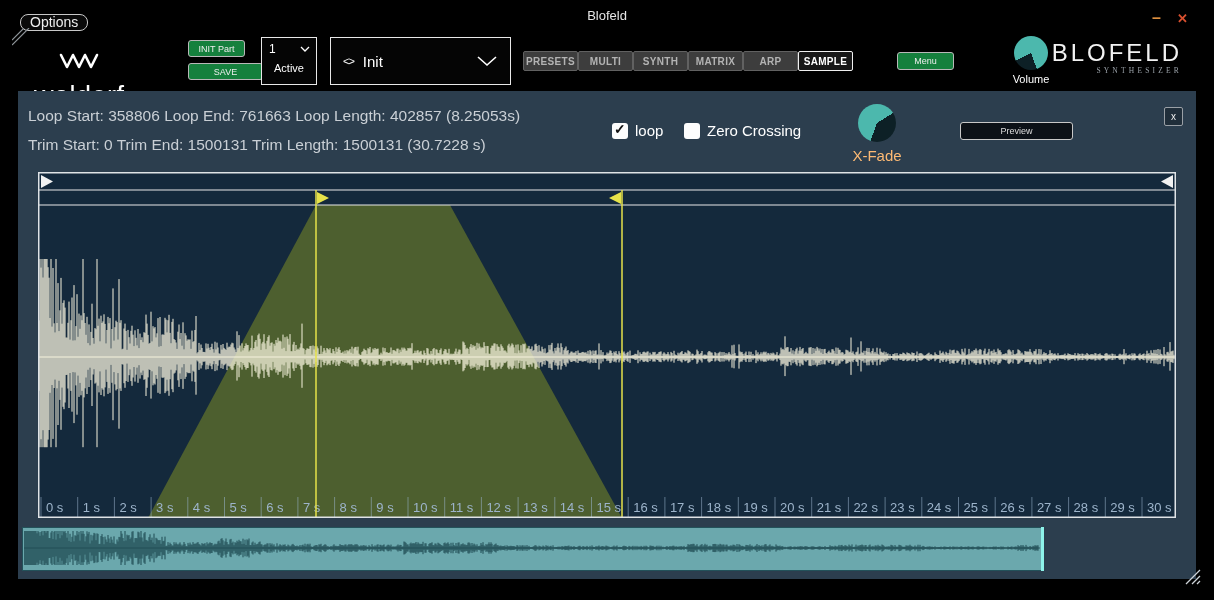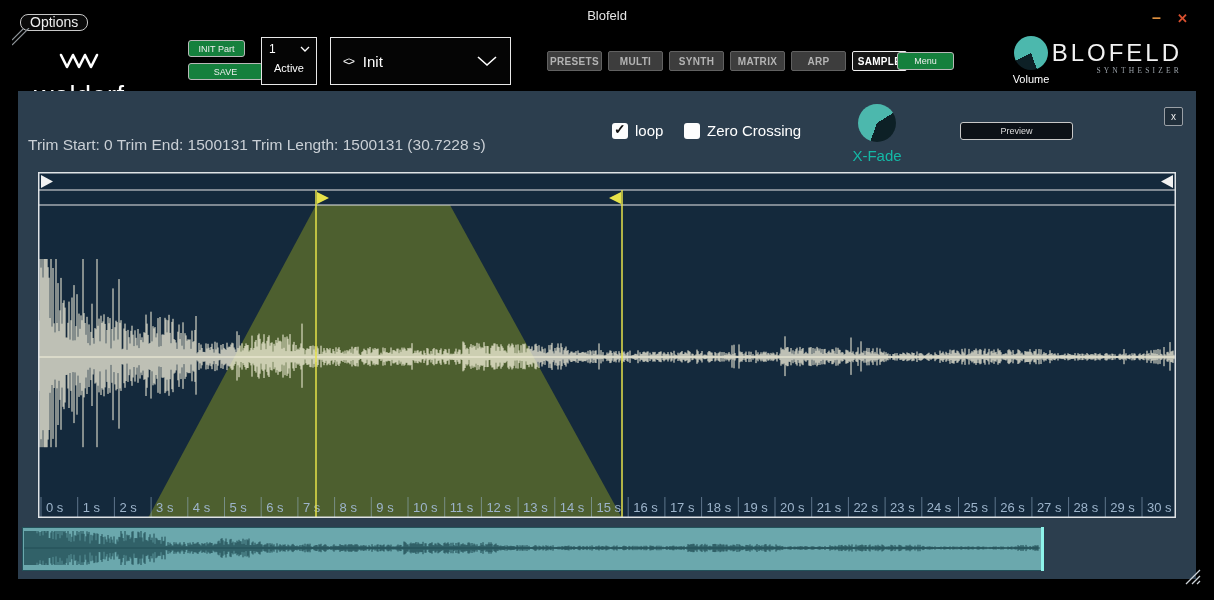--- a/index.html
+++ b/index.html
@@ -21,21 +21,21 @@
 
   .part-box{position:absolute;left:261px;top:37px;width:56px;height:48px;border:1px solid #e8e8e8;box-sizing:border-box;color:#fff;cursor:pointer;background:#050505;}
   .part-top{display:flex;align-items:center;justify-content:space-between;padding:4px 6px 0 7px;font-size:12px;}
   .part-label{text-align:center;font-size:11px;margin-top:6px;}
 
   .preset-box{position:absolute;left:330px;top:37px;width:181px;height:48px;border:1px solid #e8e8e8;box-sizing:border-box;display:flex;align-items:center;padding:0 12px;color:#fff;cursor:pointer;background:#050505;}
   .preset-prefix{font-size:11px;margin-right:9px;letter-spacing:-1px;}
   .preset-value{font-size:15px;}
   .preset-box .chev-big{margin-left:auto;}
 
-  .tabs{position:absolute;left:530px;top:51px;display:flex;gap:6px;padding-left:17px;}
+  .tabs{position:absolute;left:506px;top:51px;display:flex;gap:0;padding-left:17px;}
   .tab{width:55px;height:20px;background:#3d3d3d;border:1px solid #616161;border-radius:2px;color:#b3b3b3;font-size:10px;font-weight:bold;letter-spacing:0.3px;display:flex;align-items:center;justify-content:center;cursor:pointer;box-sizing:border-box;}
   .tab.active{background:#181818;border:1px solid #f0f0f0;color:#fff;}
 
   .knob{position:absolute;border-radius:50%;cursor:pointer;}
   .knob-volume{left:1014px;top:36px;width:34px;height:34px;background:conic-gradient(from 0deg,#4cb8ad 0deg 160deg,#0d2026 160deg 243deg,#4cb8ad 243deg 360deg);}
   .volume-label{position:absolute;left:1008px;top:73px;width:46px;text-align:center;font-size:11px;color:#fff;}
   .brand{position:absolute;left:1050px;top:40px;width:132px;text-align:right;}
   .brand-title{font-size:24px;letter-spacing:3px;color:#f2f2f2;line-height:25px;}
   .brand-sub{font-size:7.5px;letter-spacing:3.2px;color:#9aa1a8;margin-top:1px;font-family:Liberation Serif, serif;}
 
@@ -45,21 +45,21 @@
   .loop-info{top:16px;}
   .trim-info{top:45px;}
 
   .check-row{position:absolute;display:flex;align-items:center;gap:7px;}
   .cb{width:16px;height:16px;background:#fdfdfd;border-radius:3px;position:relative;cursor:pointer;}
   .cb.checked::after{content:"\2713";position:absolute;left:2px;top:-2px;font-size:14px;font-weight:bold;color:#111;}
   .cb-label{font-size:15px;color:#fff;}
 
   .xfade-wrap{position:absolute;left:828px;top:13px;width:62px;text-align:center;}
   .knob-xfade{position:relative;margin:0 auto;width:38px;height:38px;border-radius:50%;background:conic-gradient(from 0deg,#4cb8ad 0deg 58deg,#0d2026 58deg 200deg,#4cb8ad 200deg 360deg);cursor:pointer;}
-  .xfade-label{font-size:15px;color:#14b8a6;margin-top:5px;}
+  .xfade-label{font-size:15px;color:#fdba74;margin-top:5px;}
 
   .preview-btn{position:absolute;left:942px;top:31px;width:113px;height:18px;background:#0c1117;border:1px solid #c8c8c8;border-radius:3px;color:#ddd;font-size:9px;display:flex;align-items:center;justify-content:center;cursor:pointer;box-sizing:border-box;}
   .panel-close{position:absolute;left:1146px;top:16px;width:17px;height:17px;border:1px solid #9aa0a6;border-radius:2px;color:#eee;font-size:10px;display:flex;align-items:center;justify-content:center;cursor:pointer;background:#202e3a;}
 
   
   .wave{position:absolute;left:20px;top:81px;}
   .wave-bg{fill:#14293c;}
   .xfade-poly{fill:#52632e;opacity:0.93;}
   .bar-line{stroke:#e8e8e8;stroke-width:1.2;}
   .trim-tri{fill:#f2f2f2;cursor:pointer;}
@@ -137,20 +137,21 @@
   <div class="brand">
     <div class="brand-title">BLOFELD</div>
     <div class="brand-sub">SYNTHESIZER</div>
   </div>
 
   <svg class="grip grip-tl" width="20" height="18" viewBox="0 0 20 18">
     <path d="M0 12 L12 0 M0 17 L17 0" stroke="#8a9095" stroke-width="1.2" fill="none"></path>
   </svg>
 
   <div class="panel">
+    <div class="info-line loop-info">Loop Start: 358806 Loop End: 761663 Loop Length: 402857 (8.25053s)</div>
     <div class="info-line trim-info">Trim Start: 0 Trim End: 1500131 Trim Length: 1500131 (30.7228 s)</div>
 
     <div class="check-row" style="left:594px;top:31px;">
       <span class="cb checked"></span>
       <span class="cb-label">loop</span>
     </div>
     <div class="check-row" style="left:666px;top:31px;justify-content:flex-end;">
       <span class="cb"></span>
       <span class="cb-label">Zero Crossing</span>
     </div>

